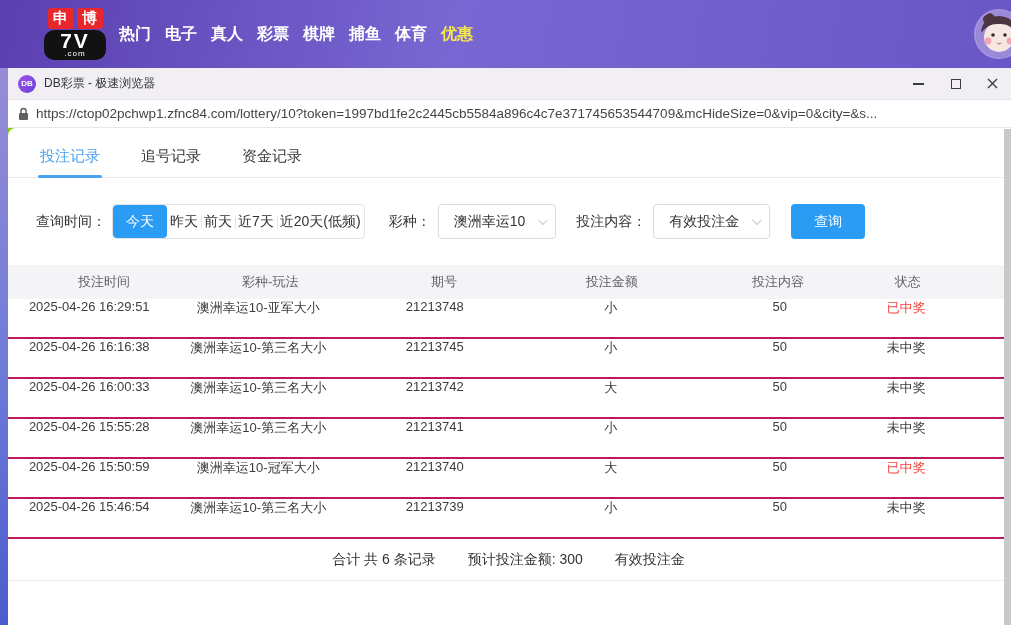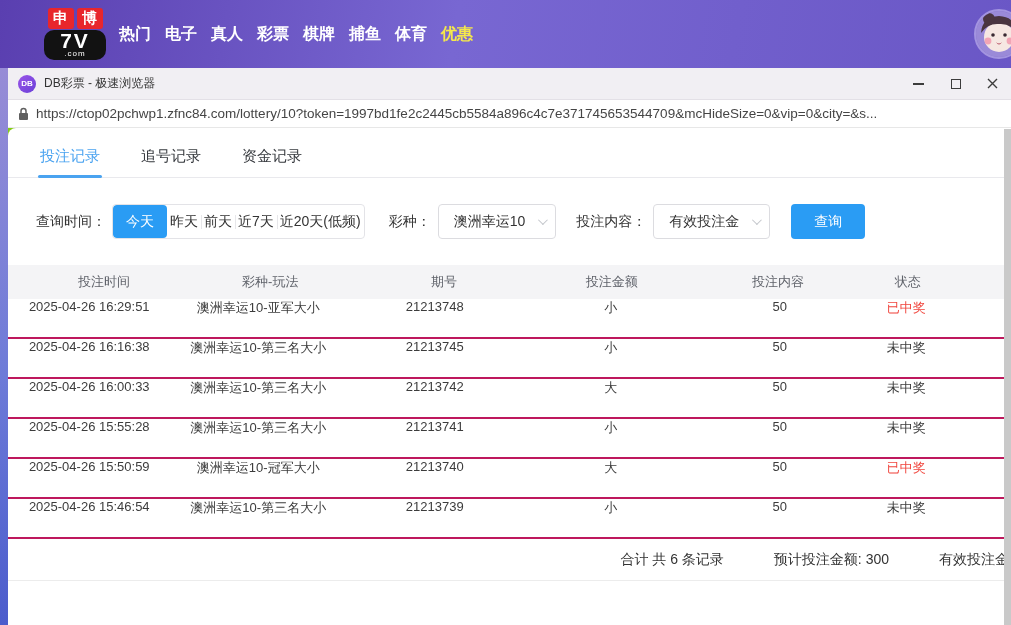--- a/index.html
+++ b/index.html
@@ -70,21 +70,21 @@
     border:none; border-radius:4px; font-size:14px; cursor:pointer; }
 
   .table { margin-top:26px; }
   .thead { display:flex; background:#f4f4f6; height:34px; align-items:center; font-size:13px; color:#5f626a;padding-left:16px; }
   .tr { display:flex; height:40px; align-items:flex-start; border-bottom:2px solid #be185d;
     font-size:13px; color:#3c3c3c; background:#fff; }
   .td,.th { text-align:center; white-space:nowrap; overflow:hidden; }
   .c0{width:16.2%} .c1{width:17.5%} .c2{width:17.7%} .c3{width:17.4%} .c4{width:16.3%} .c5{width:8.9%}
   .status-won { color:#f0463e; }
 
-  .tfooter { display:flex; justify-content:flex-end; align-items:center; gap:50px; height:42px;
+  .tfooter { display:flex; justify-content:center; align-items:center; gap:32px; height:42px;
     border-bottom:1px solid #ececec; font-size:14px; color:#333; padding-right:2px; white-space:nowrap; }
 
   .scrollbar { position:absolute; right:0; top:61px; width:7px; bottom:0; background:#c9c9c9; cursor:grab; }
 </style>
 </head>
 <body>
 
 <header class="topbar">
   <div class="logo">
     <div class="logo-top">

